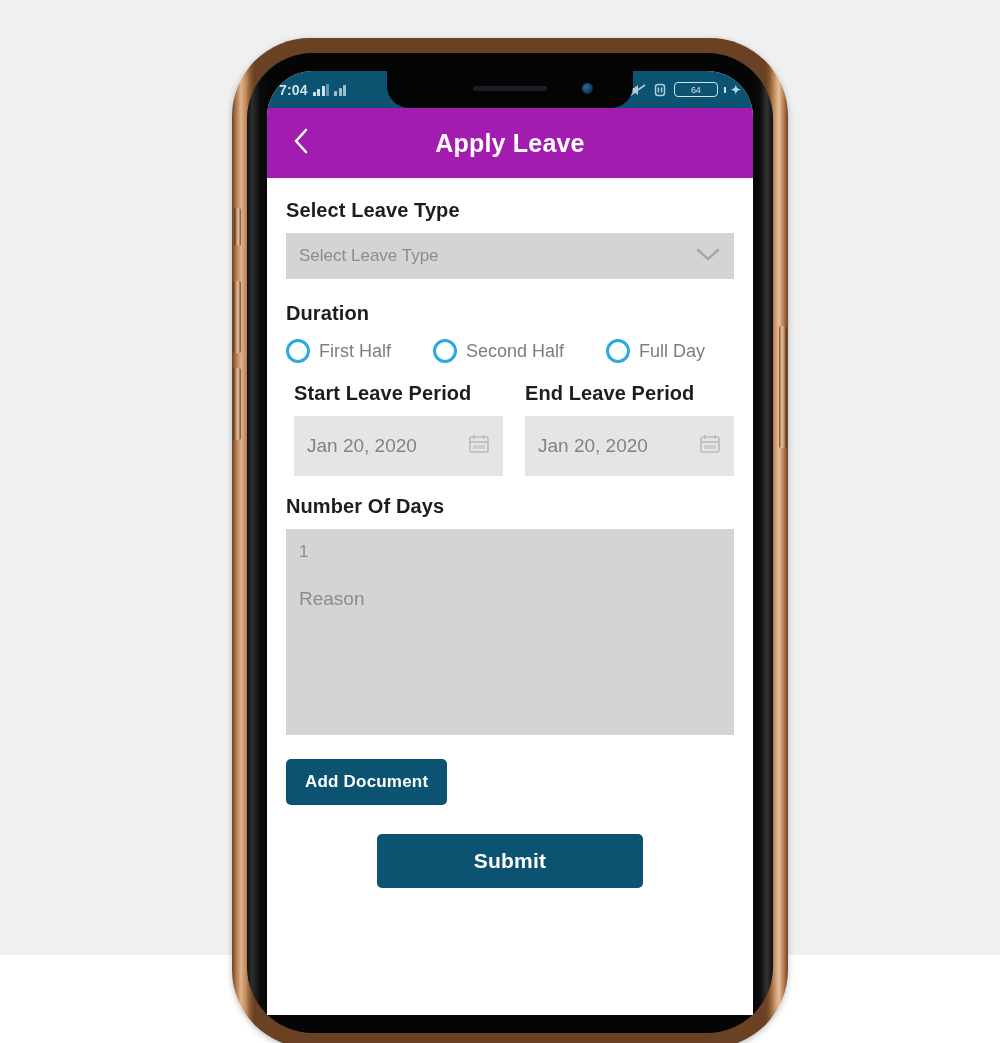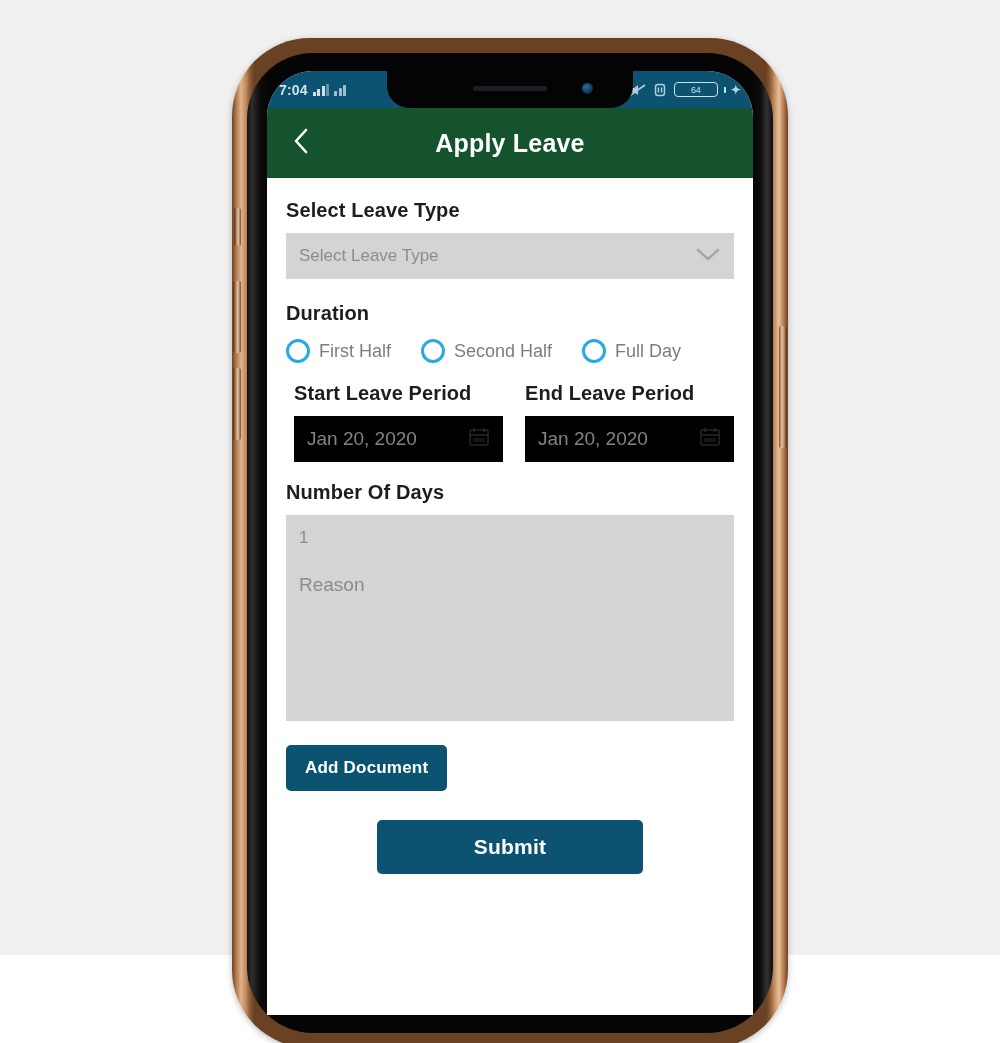--- a/index.html
+++ b/index.html
@@ -175,21 +175,21 @@
     margin-left: 1px;
   }
   .charge-plus { font-size: 12px; color: #cfe2ea; opacity: .9; }
 
   
   .appbar {
     position: absolute;
     left: 0; top: 37px;
     width: 486px;
     height: 70px;
-    background: #14532d;
+    background: #a21caf;
     display: flex;
     align-items: center;
     z-index: 4;
   }
   .back-btn {
     width: 56px;
     height: 56px;
     display: flex;
     align-items: center;
     justify-content: center;
@@ -239,21 +239,21 @@
   .chev-down { opacity: .45; }
 
   .gap-lg { height: 23px; }
   .gap-md { height: 19px; }
 
   
   .radio-row {
     display: flex;
     align-items: center;
     margin-top: 14px;
-    gap: 0;
+    gap: 12px;
   }
   .radio-item {
     display: flex;
     align-items: center;
     gap: 9px;
     cursor: pointer;
   }
   .radio-item + .radio-item { margin-left: 30px; }
   .radio-dot {
     width: 24px;
@@ -272,22 +272,22 @@
 
   
   .date-row {
     display: flex;
     margin-top: 0;
     gap: 22px;
     margin-left: 8px;
   }
   .date-col { width: 215px; }
   .date-field {
-    background: #000000;
-    height: 46px;
+    background: #e5e5e5;
+    height: 60px;
     margin-top: 11px;
     display: flex;
     align-items: center;
     justify-content: space-between;
     padding: 0 13px;
     box-sizing: border-box;
     color: #838383;
     font-size: 19px;
   }
   .cal-icon { opacity: .35; flex: none; }

